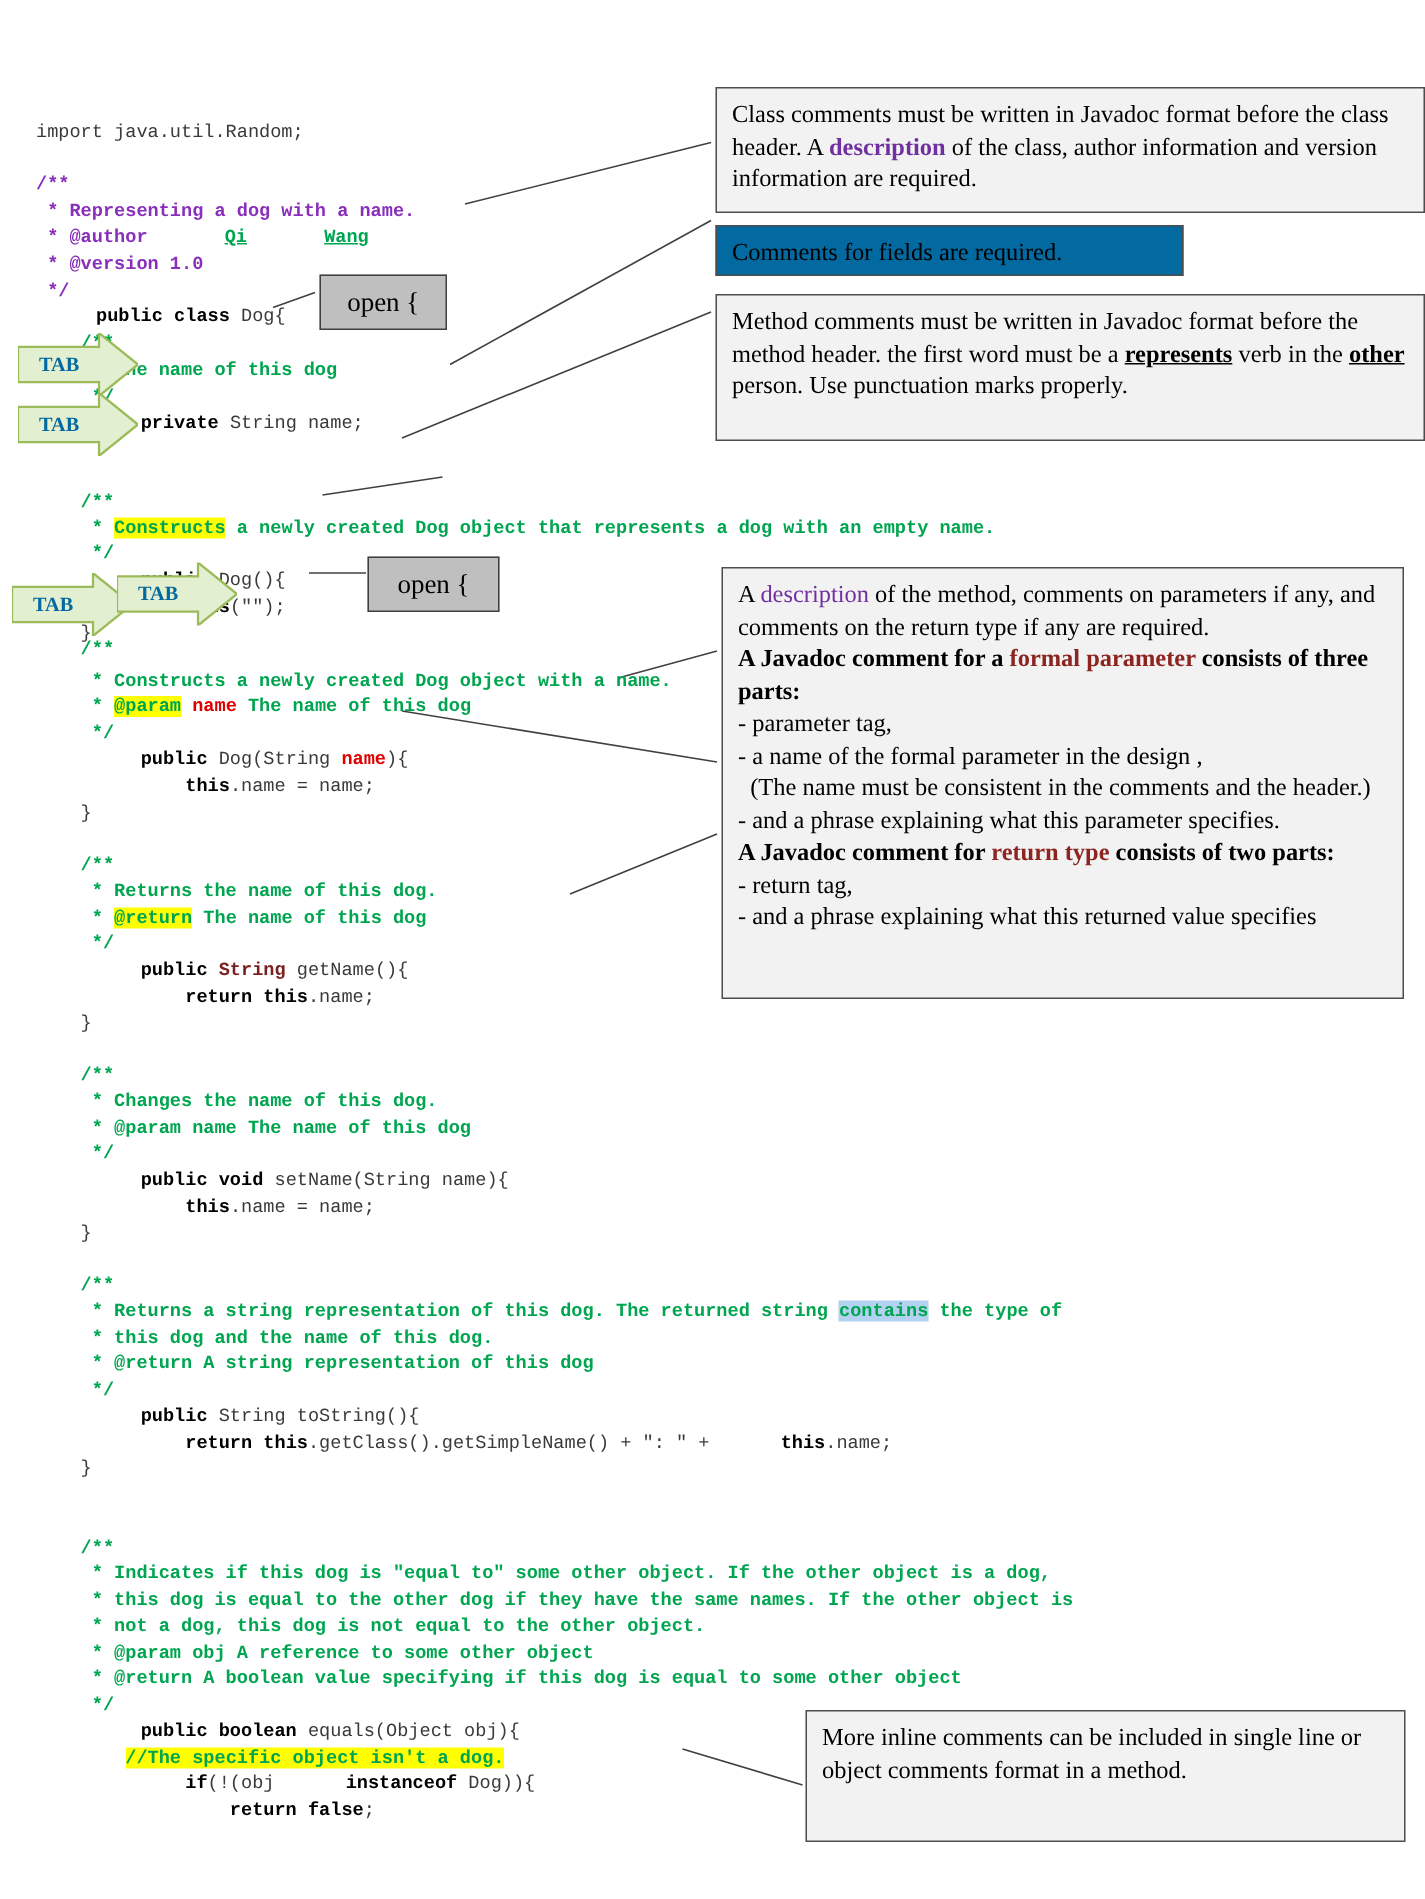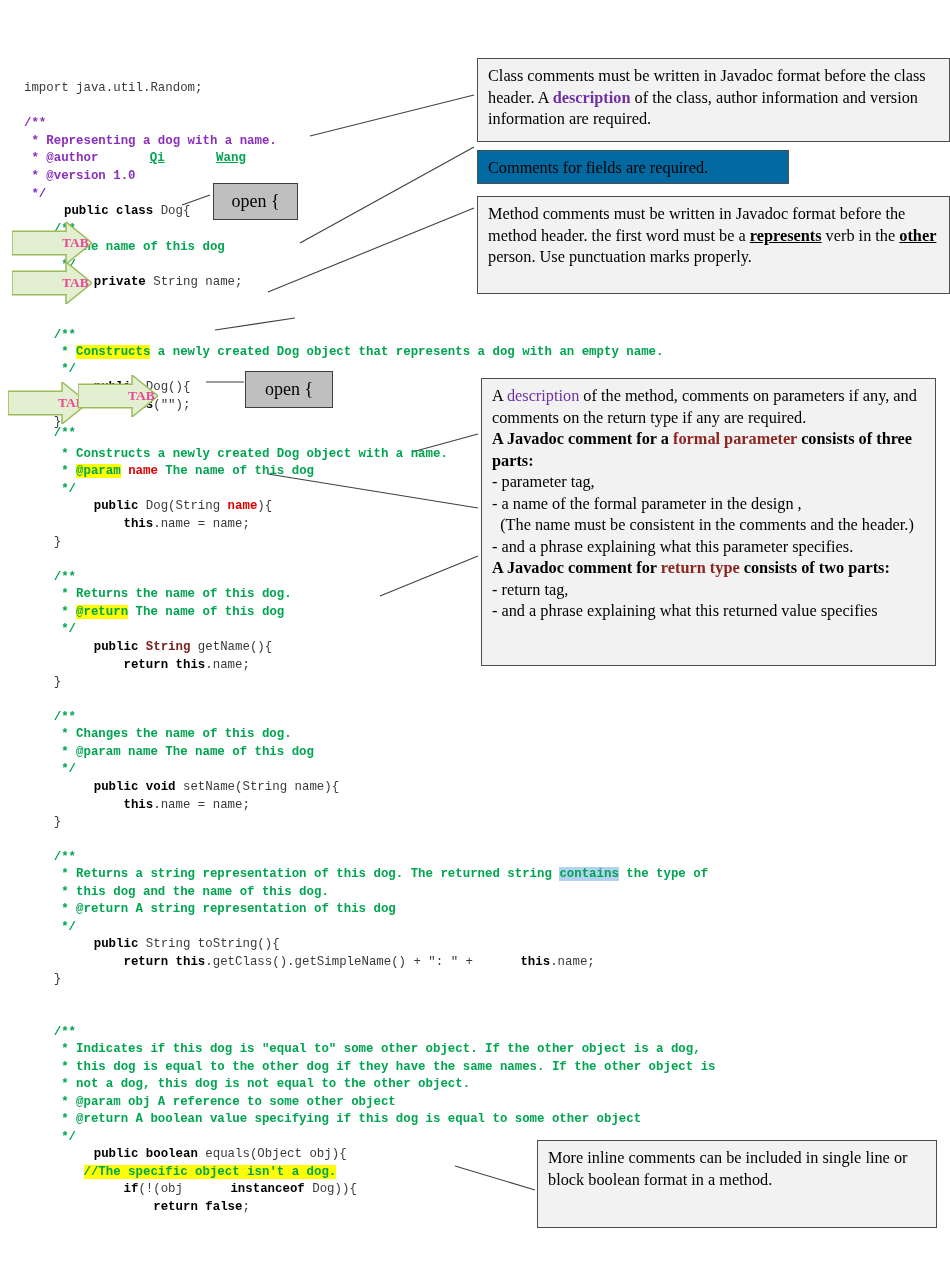--- a/index.html
+++ b/index.html
@@ -50,21 +50,21 @@
     display:flex; align-items:center; justify-content:center;
   }
 
   
   .tabarrow{ position:absolute; }
   .tabarrow .lbl{
     position:absolute; left:0; top:0; width:100%; height:100%;
     display:flex; align-items:center; justify-content:flex-start;
     padding-left:14px; box-sizing:border-box;
     font-family:"Liberation Serif", serif; font-weight:bold;
-    font-size:13.5px; color:#ec4899; pointer-events:none;margin-left:36px;
+    font-size:13.5px; color:#0369a1; pointer-events:none;
   }
   
   .lines{ position:absolute; left:0; top:0; width:950px; height:1266px; pointer-events:none; }
 </style>
 </head>
 <body>
 
 <svg class="lines" id="lines-layer" viewBox="0 0 950 1266">
     <line x1="310" y1="136" x2="474" y2="95" stroke="#404040" stroke-width="1.1"></line>
     <line x1="300" y1="243" x2="474" y2="147" stroke="#404040" stroke-width="1.1"></line>
@@ -98,14 +98,14 @@
 <div id="open-layer">
     <div class="opentag" style="left: 213px; top: 183px; width: 85px; height: 37px;">open {</div>
     <div class="opentag" style="left: 245px; top: 371px; width: 88px; height: 37px;">open {</div>
   </div>
 
 <div id="callouts-layer">
     <div class="box" style="left: 477px; top: 58px; width: 473px; height: 84px;">Class comments must be written in Javadoc format before the class header. A <span class="purple-b">description</span> of the class, author information and version information are required.</div>
     <div class="box gray" style="left: 477px; top: 150px; width: 312px; height: 34px;">Comments for fields are required.</div>
     <div class="box" style="left: 477px; top: 196px; width: 473px; height: 98px;">Method comments must be written in Javadoc format before the method header. the first word must be a <span class="bold-u">represents</span> verb in the <span class="bold-u">other</span> person. Use punctuation marks properly.</div>
     <div class="box" style="left: 481px; top: 378px; width: 455px; height: 288px;">A <span class="purple">description</span> of the method, comments on parameters if any, and comments on the return type if any are required.<br><b>A Javadoc comment for a <span class="darkred">formal parameter</span> consists of three parts:</b><br>- parameter tag,<br>- a name of the formal parameter in the design ,<br>&nbsp;&nbsp;(The name must be consistent in the comments and the header.)<br>- and a phrase explaining what this parameter specifies.<br><b>A Javadoc comment for <span class="darkred">return type</span> consists of two parts:</b><br>- return tag,<br>- and a phrase explaining what this returned value specifies</div>
-    <div class="box" style="left: 537px; top: 1140px; width: 400px; height: 88px;">More inline comments can be included in single line or block boolean format in a method.</div>
+    <div class="box" style="left: 537px; top: 1140px; width: 400px; height: 88px;">More inline comments can be included in single line or object comments format in a method.</div>
   </div>
 
 </body></html>

